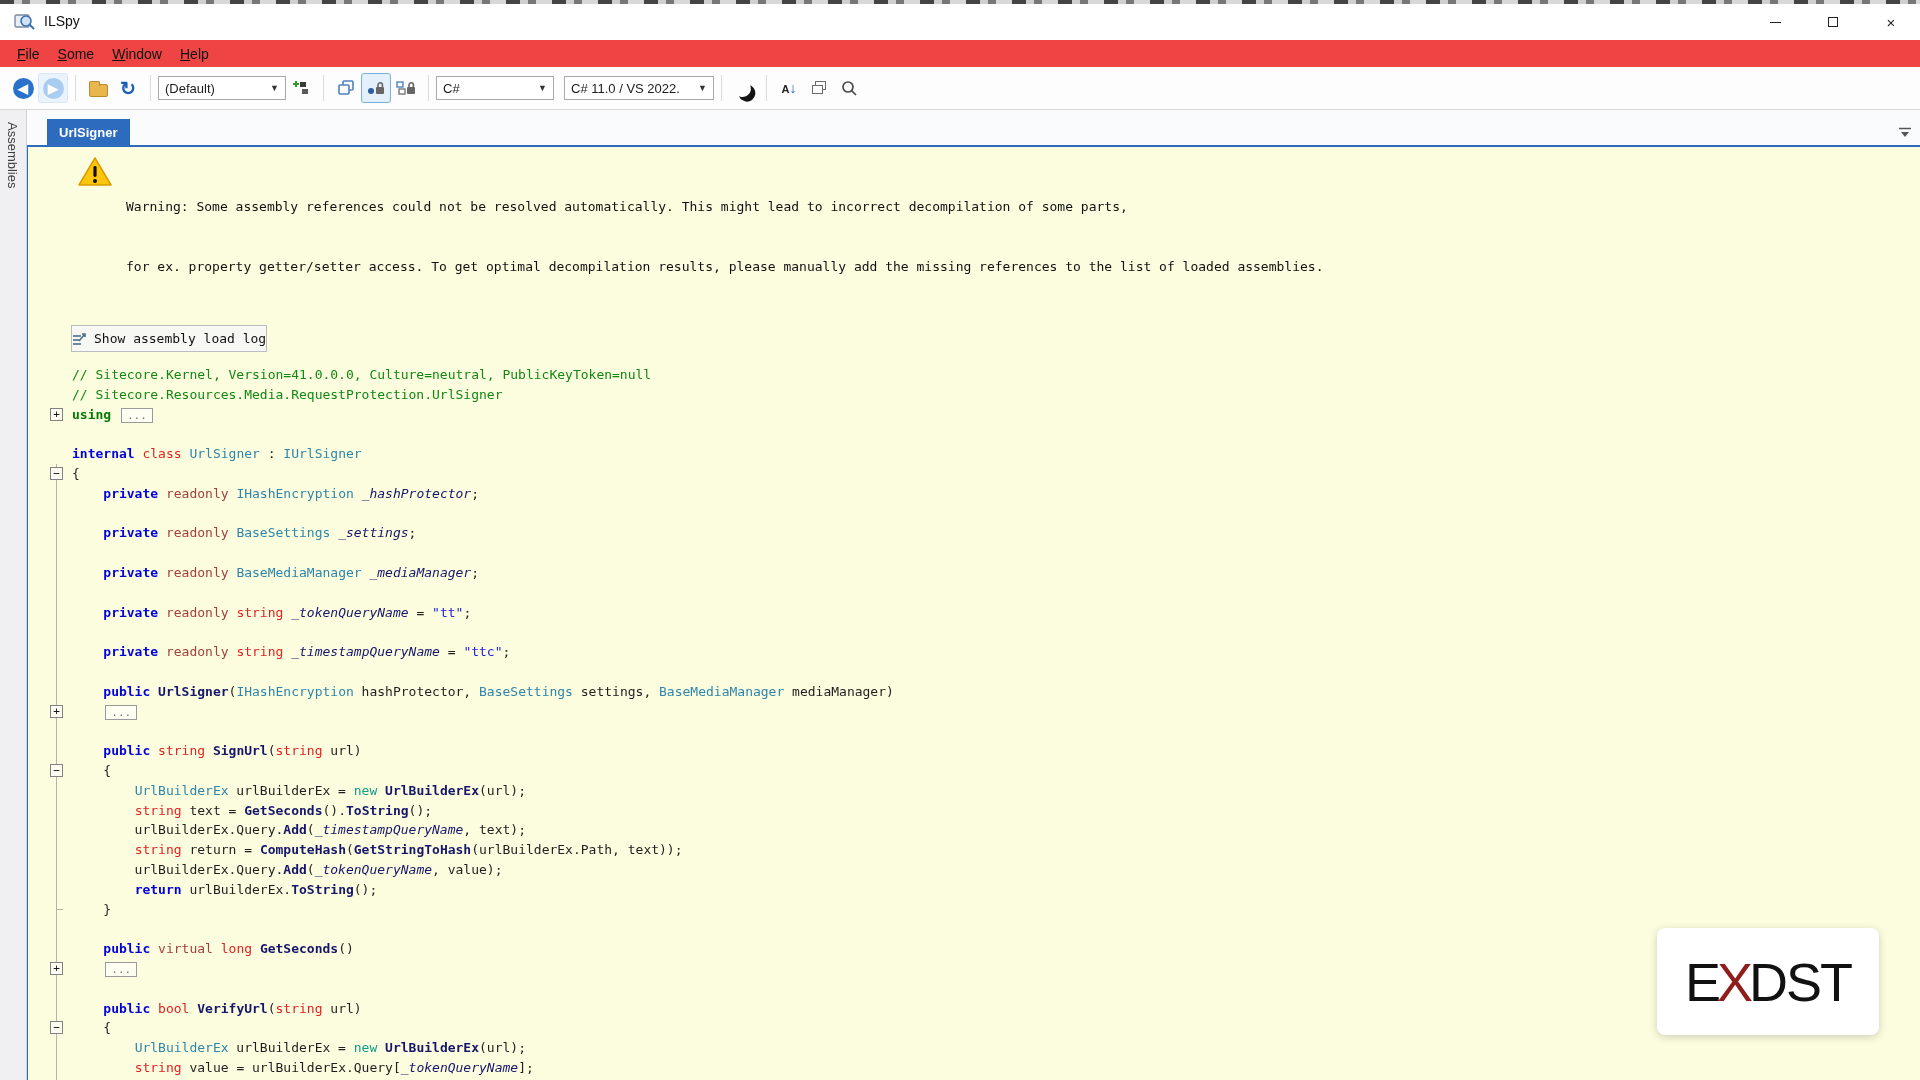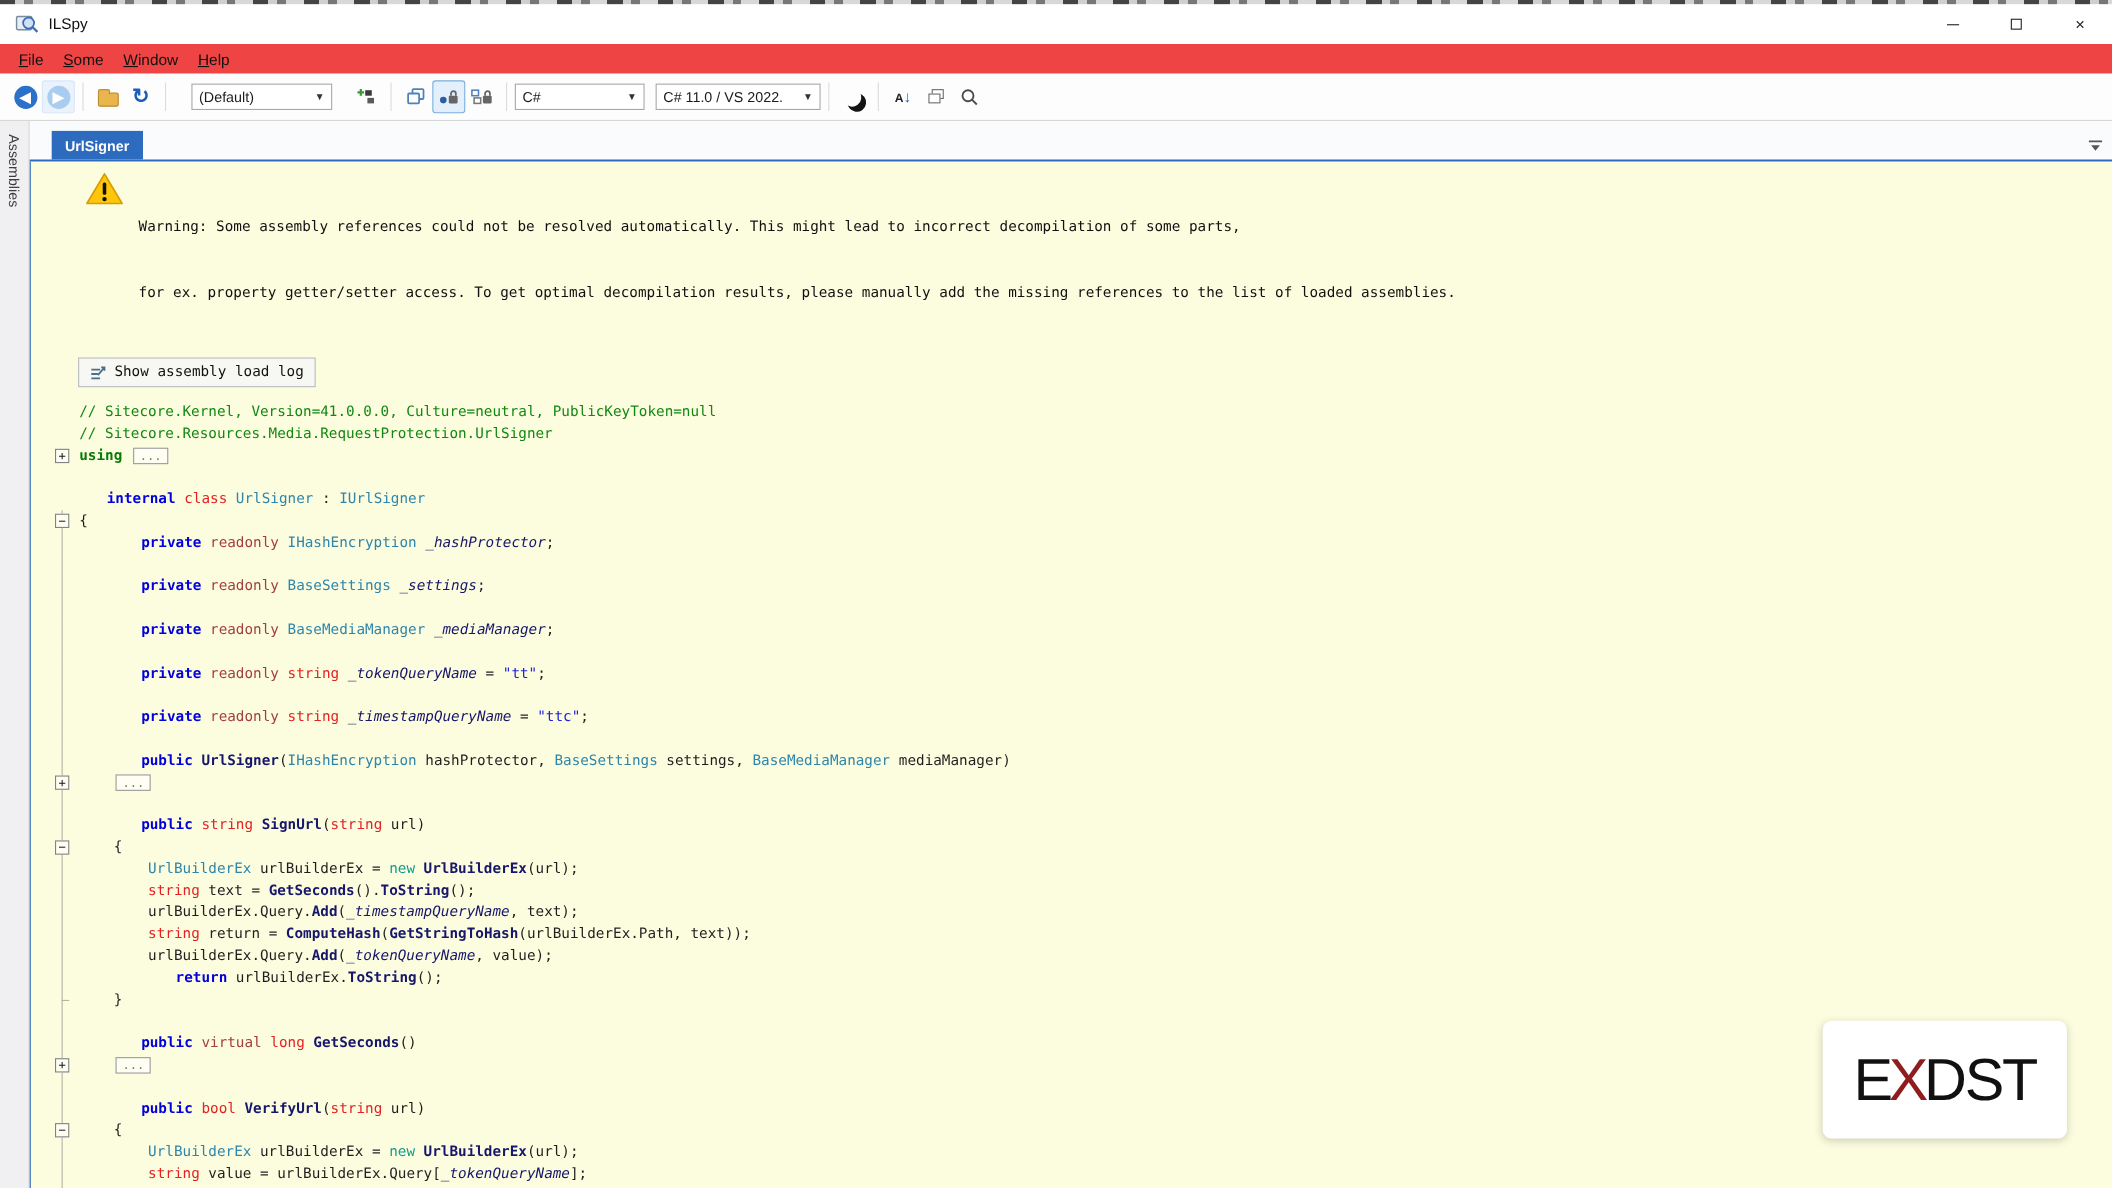--- a/index.html
+++ b/index.html
@@ -36,21 +36,21 @@
   .tb-btn.disabledbg { background:#eaf2fc; border-color:#d8e7f8; }
   .nav-circle { width:21px; height:21px; border-radius:50%; background:#2a72c9; color:#fff;
                 display:flex; align-items:center; justify-content:center; font-size:13px; font-weight:bold; }
   .nav-circle.disabled { background:#a9cdf0; }
   .folder { position:relative; width:19px; height:13px; background:#e9b54d; border:1px solid #b98a2e; border-radius:2px; margin-top:4px; }
   .folder:before { content:""; position:absolute; left:-1px; top:-4px; width:9px; height:4px; background:#e9b54d; border:1px solid #b98a2e; border-bottom:none; border-radius:2px 2px 0 0; }
   .refresh { color:#1b5fb8; font-size:19px; font-weight:bold; line-height:1; }
   .combo { height:24px; background:#fff; border:1px solid #a8a8a8; display:flex; align-items:center;
            font-size:13px; color:#1c1c1c; padding:0 6px; position:relative; }
   .combo .arrow { position:absolute; right:6px; font-size:9px; color:#333; }
-  .combo-default { width:128px; margin:0 16px; }
+  .combo-default { width:128px; margin:0 0; }
   .combo-lang { width:118px; margin-right:10px; }
   .combo-ver { width:150px; }
   .moon { width:17px; height:17px; border-radius:50%; box-shadow:5px 4px 0 0 #141414; transform:rotate(8deg); margin-right:3px; }
   .sortaz { position:relative; font-size:11px; font-weight:bold; color:#222; }
   .sortaz .dn { color:#1e63c4; font-size:14px; font-weight:bold; }
   .cascade { position:relative; width:16px; height:14px; }
   .cascade i { position:absolute; border:1px solid #6b6b6b; background:#fff; width:11px; height:9px; display:block; }
   .cascade i.b1 { left:4px; top:0; } .cascade i.b2 { left:1px; top:4px; }
   svg.ico { display:block; }
 
@@ -66,32 +66,32 @@
   .sidebar-title { writing-mode:vertical-rl; font-size:13px; color:#3d3d3d; margin:12px 0 0 5px; }
 
   
   .content { position:absolute; left:27px; top:147px; width:1893px; height:933px; background:#fcfcdf;
              border-left:1px solid #2d6bbe; overflow:hidden;
              font-family:"DejaVu Sans Mono", monospace; }
   .warn-row { display:flex; padding:10px 0 0 50px; }
   .warn-icon { width:34px; height:30px; margin-right:14px; flex:none; }
   .warn-text { font-size:13px; line-height:20px; color:#111; white-space:pre; }
   .loadlog-btn { display:inline-flex; align-items:center; gap:7px; margin:8px 0 0 43px; height:27px;
-                 background:#f7f7f3; border:1px solid #b9bcc0; padding:0 10px; font-size:13px; color:#111;
+                 background:#f7f7f3; border:1px solid #b9bcc0; padding:0 0; font-size:13px; color:#111;
                  font-family:"DejaVu Sans Mono", monospace; }
   .code { margin-top:13px; font-size:13px; }
   .cl { position:relative; height:19.8px; display:flex; }
   .cl pre { margin:0 0 0 44px; font:inherit; line-height:19.8px; white-space:pre; color:#1f1f1f; }
   .gl { position:absolute; left:28px; top:0; bottom:0; width:1px; background:#b3b3a6; }
   .ge { position:absolute; left:28px; top:9px; width:7px; height:1px; background:#b3b3a6; }
   .gbox { position:absolute; left:22px; top:3px; width:13px; height:13px; background:#fdfdf2; border:1px solid #828282;
           font-size:11px; line-height:11px; text-align:center; color:#111; z-index:2; }
   
   .s-com { color:#128812; }
-  .s-kw  { color:#0101dd; font-weight:bold;margin-left:25px; }
+  .s-kw  { color:#0101dd; font-weight:bold; }
   .s-kwg { color:#067c06; font-weight:bold; }
   .s-mod { color:#a33f3f; }
   .s-tk  { color:#e32222; }
   .s-tkb { color:#e32222; font-weight:normal; }
   .s-ty  { color:#2e86ab; }
   .s-m   { color:#16166b; font-weight:bold; }
   .s-f   { color:#16166b; font-style:italic; }
   .s-str { color:#2222dd; }
   .s-new { color:#0f9d8c; }
   .s-p   { color:#1f1f1f; }

